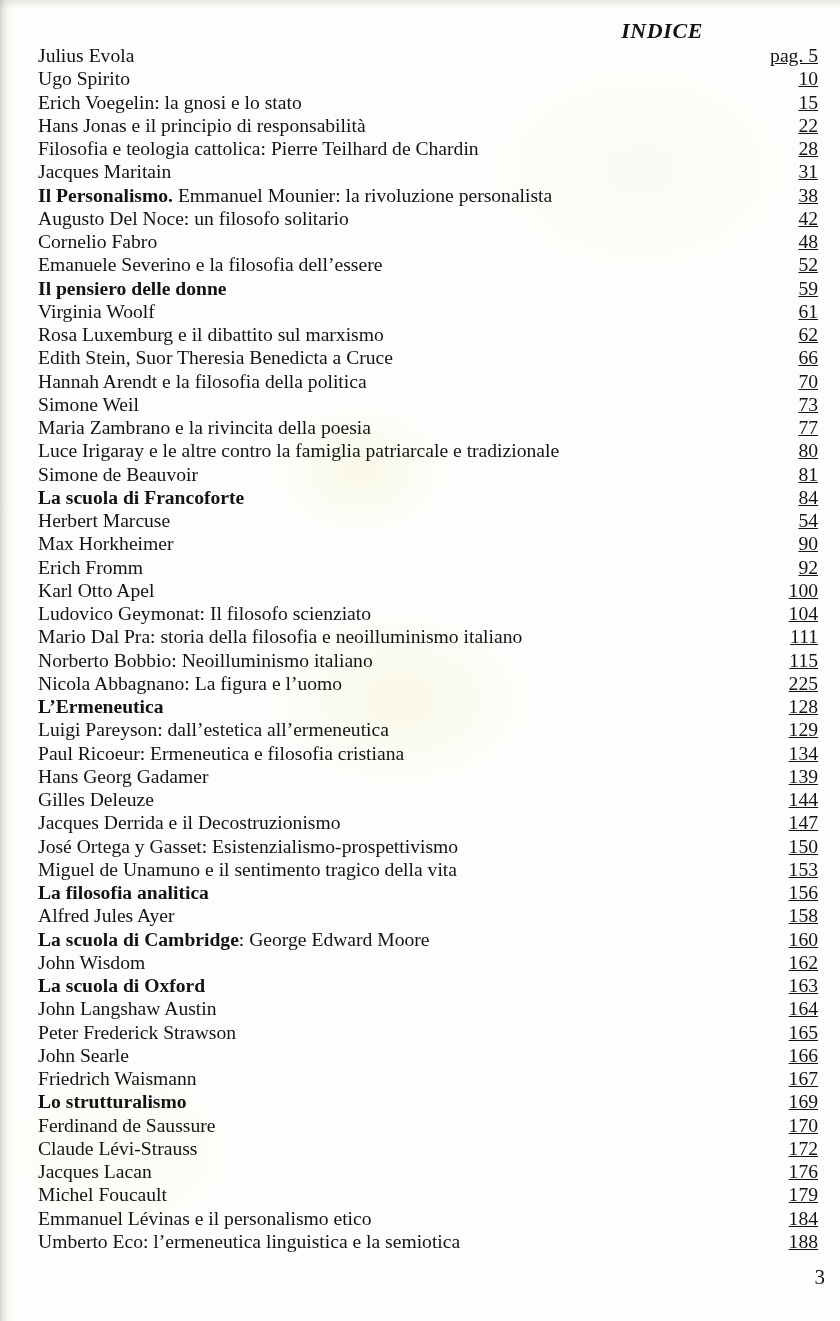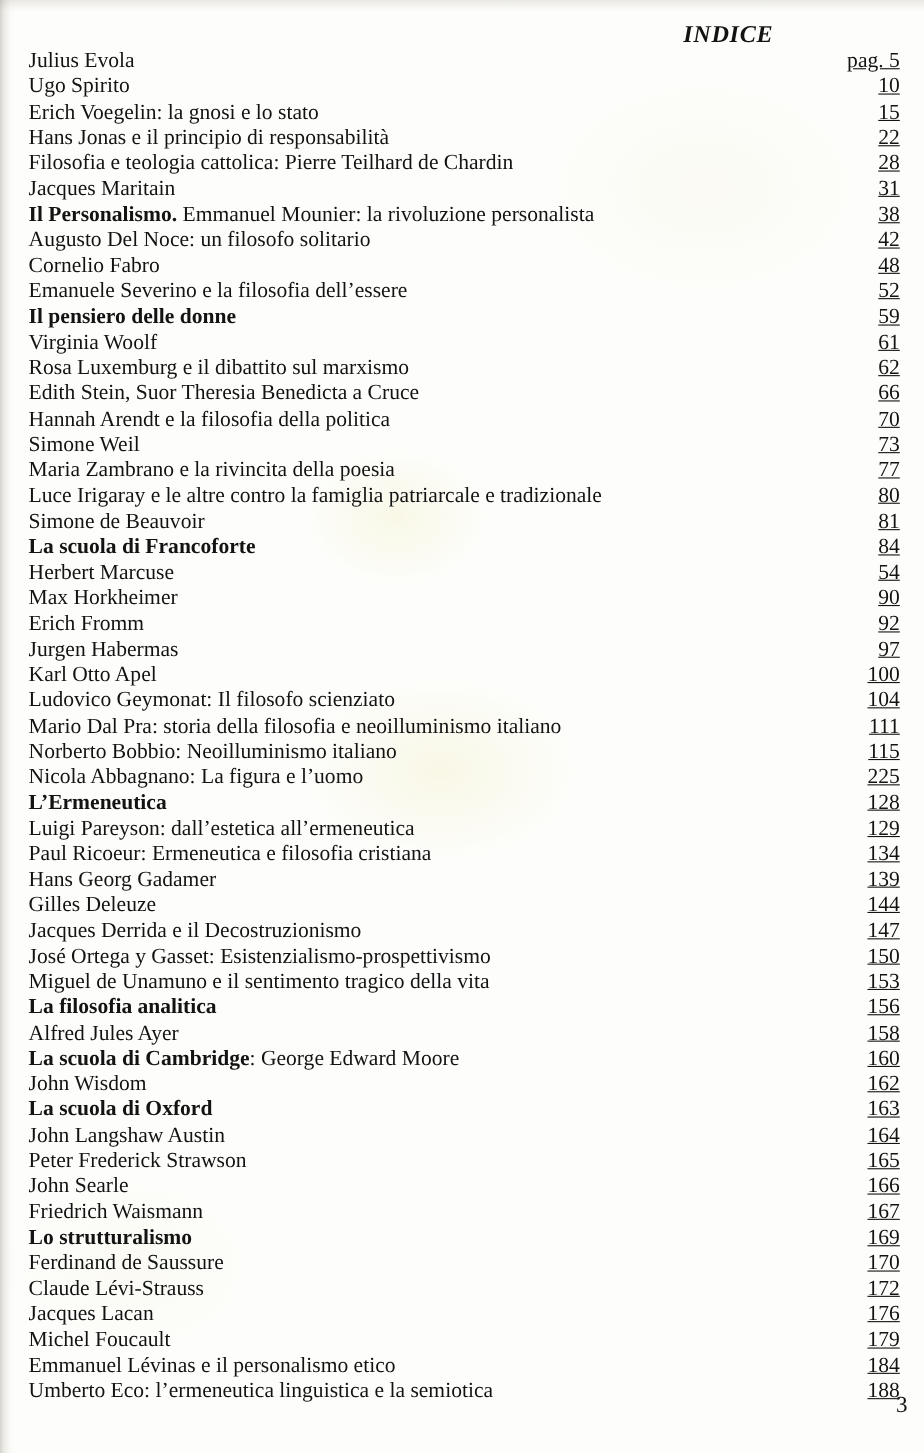--- a/index.html
+++ b/index.html
@@ -78,21 +78,21 @@
 
   .toc-row {
     position: relative;
     height: 23.25px;
     line-height: 23.25px;
     font-size: 19.6px;
     white-space: nowrap;
   }
   .toc-label {
     position: absolute;
-    left: 4px;
+    left: 16px;
     top: 0;
   }
   .toc-label b {
     font-weight: bold;
     margin-top: 35px;
   }
   .toc-page {
     position: absolute;
     right: 0;
     top: 0;
@@ -205,24 +205,20 @@
       </div>
       <div class="toc-row">
         <span class="toc-label"><span>Max Horkheimer</span></span>
         <span class="toc-page">90</span>
       </div>
       <div class="toc-row">
         <span class="toc-label"><span>Erich Fromm</span></span>
         <span class="toc-page">92</span>
       </div>
       <div class="toc-row">
-        <span class="toc-label"><span>Jurgen Habermas</span></span>
-        <span class="toc-page">97</span>
-      </div>
-      <div class="toc-row">
         <span class="toc-label"><span>Karl Otto Apel</span></span>
         <span class="toc-page">100</span>
       </div>
       <div class="toc-row">
         <span class="toc-label"><span>Ludovico Geymonat: Il filosofo scienziato</span></span>
         <span class="toc-page">104</span>
       </div>
       <div class="toc-row">
         <span class="toc-label"><span>Mario Dal Pra: storia della filosofia e neoilluminismo italiano</span></span>
         <span class="toc-page">111</span>

